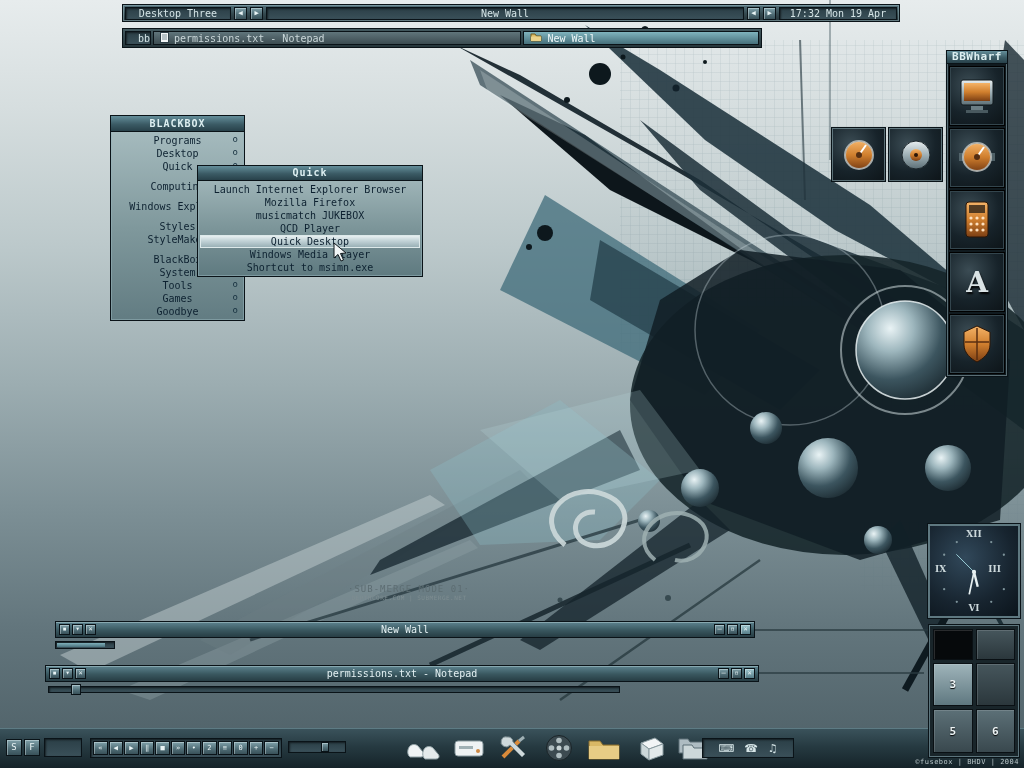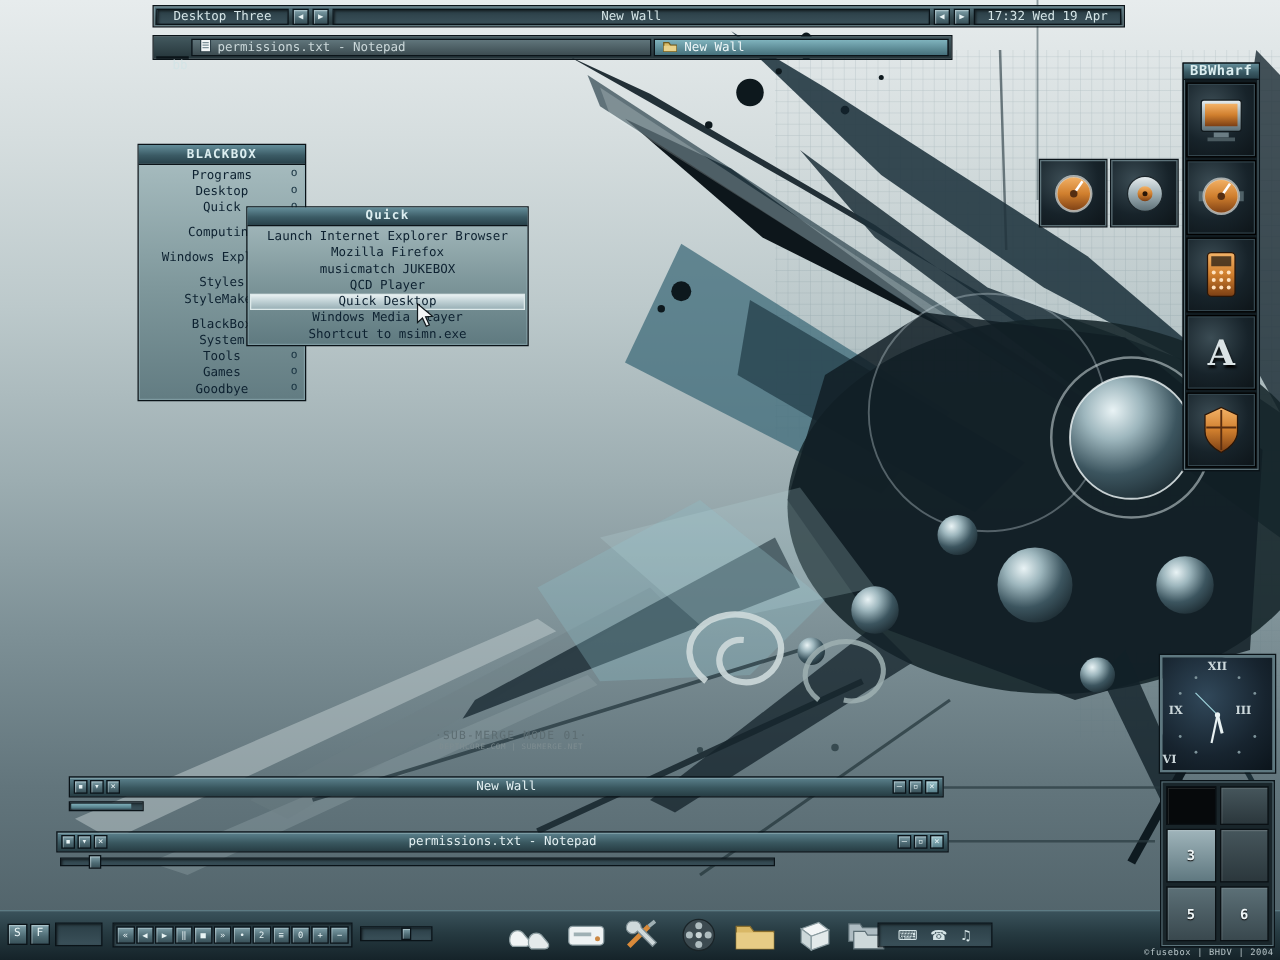--- a/index.html
+++ b/index.html
@@ -36,21 +36,21 @@
   .tb-label { font-size:10px; line-height:12px; height:13px; text-align:center; overflow:hidden; }
   .tb-ws { width:106px; }
   .tb-center { flex:1; }
   .tb-clock { width:118px; }
   .tb-btn { width:13px; height:13px; font-size:7px; line-height:11px; }
 
   
   #taskbar { left:122px; top:28px; width:640px; height:20px;
     background:linear-gradient(180deg,#43595f 0%,#25353a 100%);
     border:1px solid #0a1318; display:flex; gap:2px; padding:2px; z-index:30; }
-  .tb-corner { width:26px; font-size:10px; line-height:13px; text-align:right;margin-top:14px; }
+  .tb-corner { width:26px; font-size:10px; line-height:13px; text-align:right; }
   .task { border:1px solid #0a1318; font-size:10px; display:flex; align-items:center; gap:5px; padding:0 6px; overflow:hidden; white-space:nowrap; }
   .task.inactive { flex:1.6; background:linear-gradient(180deg,#60757b 0%,#3c4c51 100%); color:#cbd8da; }
   .task.active { flex:1; background:linear-gradient(180deg,#7fb3bd 0%,#46707b 100%); color:#eff8f9; }
 
   
   #menu { left:110px; top:115px; width:135px; z-index:40; background:linear-gradient(180deg,#abc0c3 0%,#7f989c 55%,#627c82 100%); }
   #menu .titlebar { height:16px; line-height:15px; }
   .menu-body { padding:2px; }
   .menu-item { position:relative; height:13px; line-height:13px; font-size:10px; color:#0d2130; text-align:center; }
   .menu-item .bullet { position:absolute; right:4px; top:-1px; font-size:9px; color:#16303f; }
@@ -72,21 +72,21 @@
     background:radial-gradient(circle at 35% 30%, #3b4c54 0%, #17232a 55%, #0d1418 100%);
     display:flex; align-items:center; justify-content:center; }
   .font-letter { font-family:"DejaVu Serif", serif; font-size:28px; font-weight:bold; color:#dae3e5; text-shadow:1px 2px 2px #000; }
 
   
   #clockw { left:928px; top:524px; width:92px; height:94px; z-index:20;
     border:2px solid #5e7880; outline:1px solid #0a1318;
     background:radial-gradient(circle at 40% 35%, #31485a 0%, #17242f 60%, #0b141b 100%);font-weight:bold; }
   .numeral { position:absolute; font-family:"DejaVu Serif", serif; font-size:9px; color:#ccd8db; }
   .num-top { top:3px; left:0; right:0; text-align:center; }
-  .num-bottom { bottom:3px; left:0; right:0; text-align:left; }
+  .num-bottom { bottom:3px; left:0; right:0; text-align:center; }
   .num-left { left:5px; top:38px; }
   .num-right { right:17px; top:38px; }
 
   
   #pager { left:928px; top:624px; width:92px; height:134px; z-index:20;
     background:#19252a; border:1px solid #0a1318; box-shadow:inset 0 0 0 1px #5c747c;
     display:grid; grid-template-columns:1fr 1fr; gap:3px; padding:4px; }
   .pg-tile { border:1px solid #0a1014; box-shadow:inset 1px 1px 0 rgba(255,255,255,.14);
     display:flex; align-items:center; justify-content:center;
     font-size:11px; font-weight:bold; color:#eef5f6; text-shadow:0 1px 1px #000; }
@@ -224,21 +224,21 @@
   <div class="wt2">DEPTHCORE.COM | SUBMERGE.NET</div>
 </div>
 
 <div id="toolbar" class="abs frame">
   <div class="recess tb-label tb-ws">Desktop Three</div>
   <div class="btn tb-btn">◀</div>
   <div class="btn tb-btn">▶</div>
   <div class="recess tb-label tb-center">New Wall</div>
   <div class="btn tb-btn">◀</div>
   <div class="btn tb-btn">▶</div>
-  <div class="recess tb-label tb-clock">17:32 Wed 19 Apr</div>
+  <div class="recess tb-label tb-clock">17:32 Mon 19 Apr</div>
 </div>
 
 <div id="taskbar" class="abs">
   <div class="recess tb-corner">bb</div>
   <div class="task inactive">
     <span>
       <svg width="9" height="11">
           <rect x="0.5" y="0.5" width="8" height="10" fill="#f2f6f7" stroke="#2c3e46"></rect>
           <line x1="2" y1="3" x2="7" y2="3" stroke="#7d9098"></line>
           <line x1="2" y1="5" x2="7" y2="5" stroke="#7d9098"></line>

